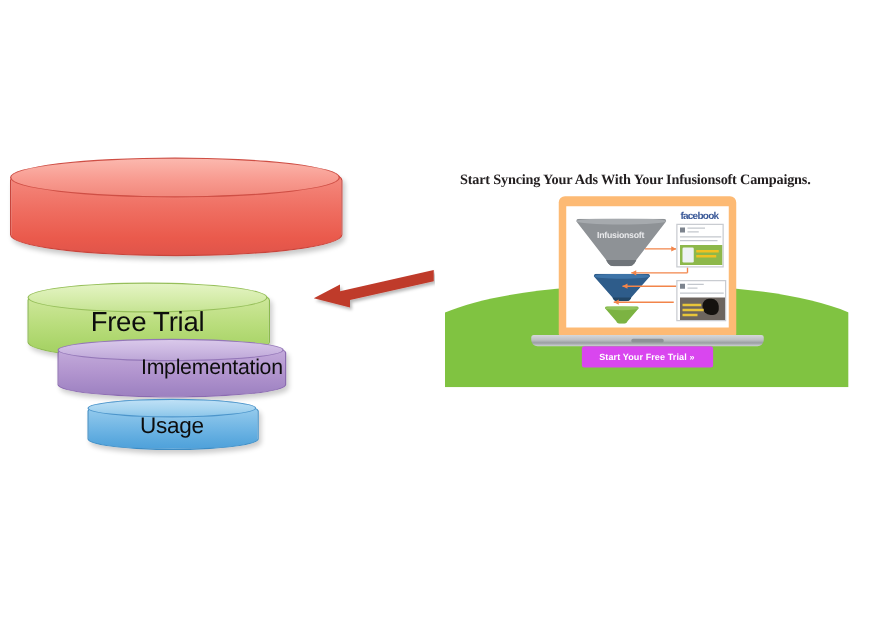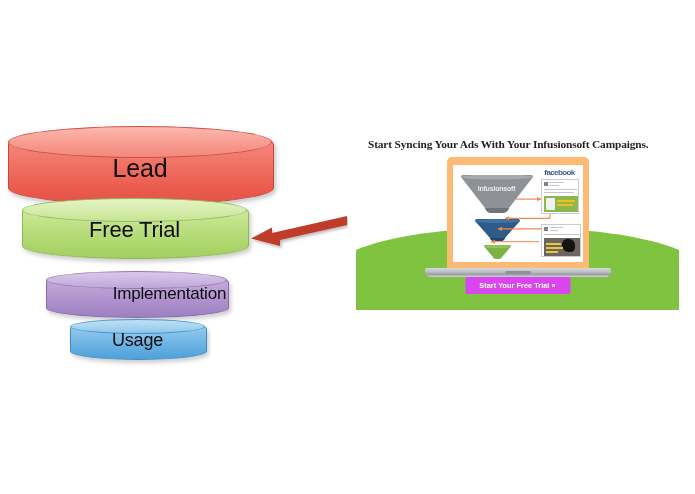--- a/index.html
+++ b/index.html
@@ -62,21 +62,21 @@
     width: 100%;
     height: 32px;
     border-radius: 50%;
     background: linear-gradient(to bottom, #fbb8ae 0%, #f89b90 55%, #f2887c 100%);
     border: 1px solid #cf4f45;
     box-sizing: border-box;
   }
   #cyl-lead .cyl-label { top: 27px; font-size: 25px; }
 
   
-  #cyl-freetrial { left: 22px; top: 199px; width: 225px; height: 58px; }
+  #cyl-freetrial { left: 22px; top: 227px; width: 192px; height: 58px; }
   #cyl-freetrial .cyl-body {
     background:
       radial-gradient(ellipse 60% 100% at 50% 0%, rgba(255,255,255,0.5) 0%, rgba(255,255,255,0) 45%),
       linear-gradient(to bottom, #d8eeab 0%, #cfe89c 16%, #b9dd7c 55%, #a9d468 84%, #a3cf62 100%);
     border: 1px solid #8cb94f;
     box-shadow: 2px 3px 4px rgba(0,0,0,0.2);
   }
   #cyl-freetrial .top-ellipse {
     position: absolute;
     left: 0; top: -1px;
@@ -296,21 +296,20 @@
 </head>
 <body>
 
 <div id="stage">
 
   <div id="funnel-group">
 
     <div class="cyl" id="cyl-lead">
       <div class="cyl-body"></div>
       <div class="top-ellipse"></div>
-      <div class="cyl-label">Lead</div>
     </div>
 
     <div class="cyl" id="cyl-freetrial">
       <div class="cyl-body"></div>
       <div class="top-ellipse"></div>
       <div class="cyl-label">Free Trial</div>
     </div>
 
     <div class="cyl" id="cyl-implementation">
       <div class="cyl-body"></div>

